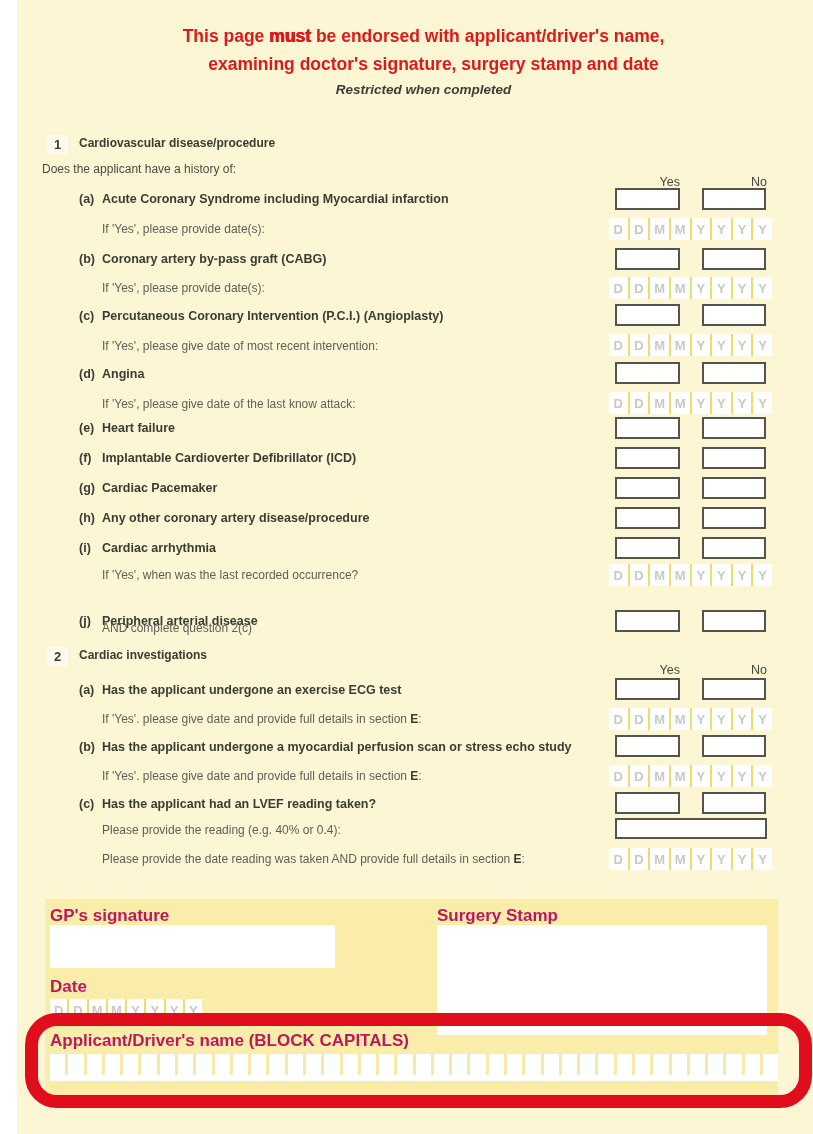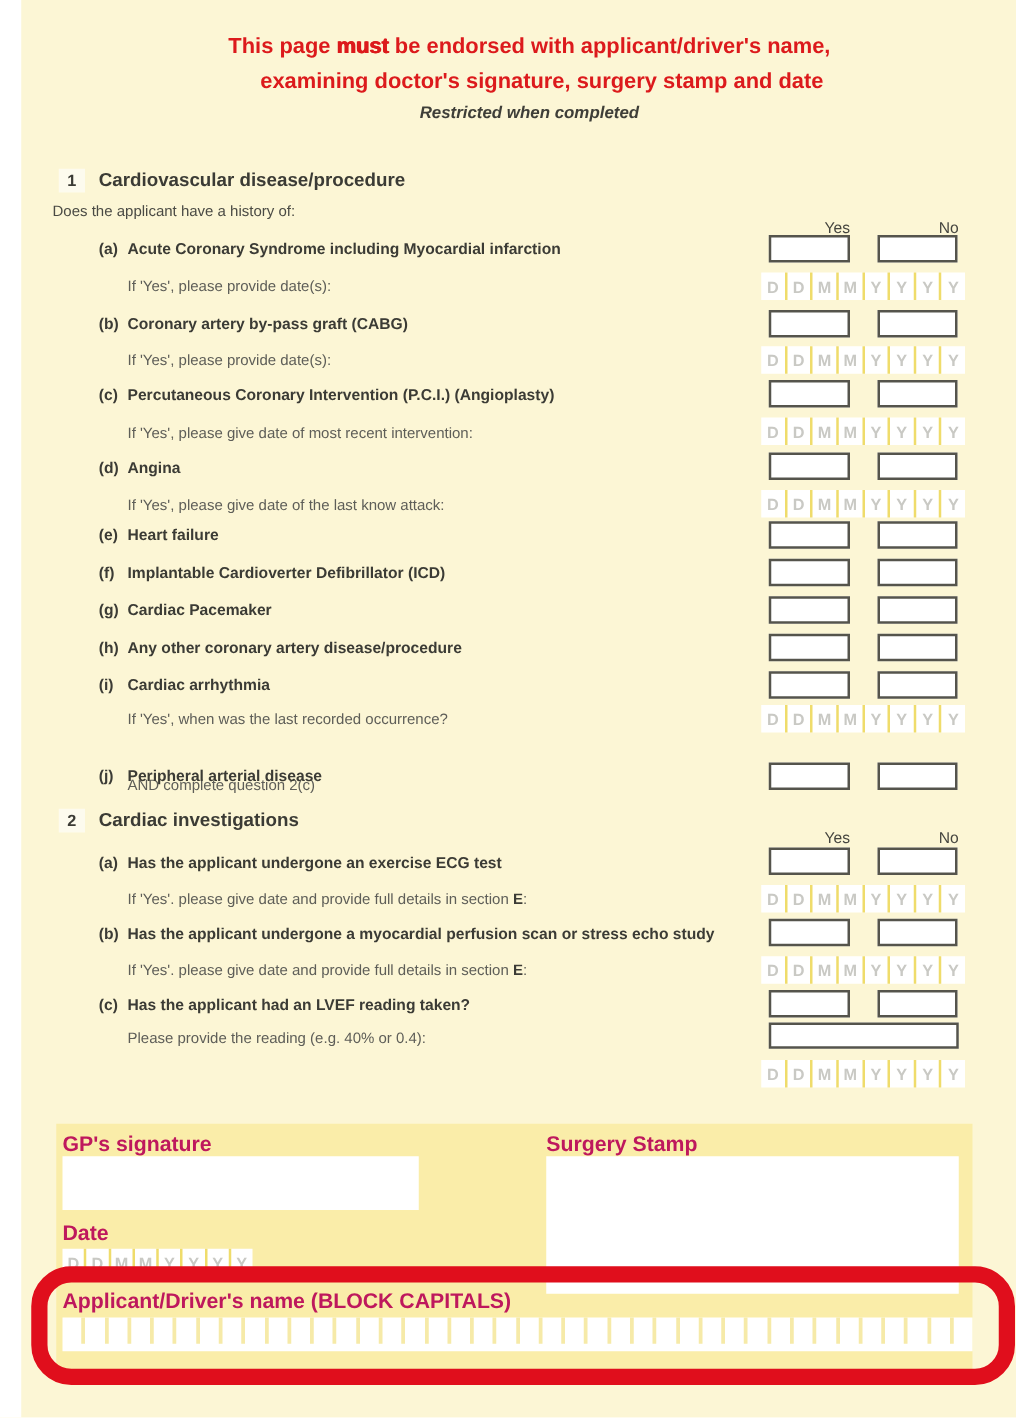--- a/index.html
+++ b/index.html
@@ -21,21 +21,21 @@
     position:absolute; left:0; width:813px; text-align:center;
     color:#3E3E38; font-weight:bold; font-style:italic; font-size:13.5px;
   }
 
   
   .sec-num {
     position:absolute; width:21px; height:19px; background:#FDFBEE;
     color:#3B3B35; font-weight:bold; font-size:13px;
     display:flex; align-items:center; justify-content:center;
   }
-  .sec-title { position:absolute; left:62px; color:#3B3B35; font-weight:bold; font-size:15px; }
+  .sec-title { position:absolute; left:62px; color:#3B3B35; font-weight:bold; font-size:12px; }
   .intro { position:absolute; left:25px; color:#4A4A44; font-size:12px; }
 
   
   .colhdr { position:absolute; width:65px; text-align:right; color:#45453F; font-size:12.5px; }
 
   
   .q-item { position:absolute; left:62px; display:flex; color:#3B3B35; font-weight:bold; font-size:12.5px; white-space:nowrap; }
   .q-letter { width:23px; flex:none; }
   .sub { position:absolute; left:85px; color:#5E5E58; font-size:12px; white-space:nowrap; }
   .sub b { color:#3B3B35; }
@@ -258,20 +258,21 @@
     </div>
 
   <div class="q-item" style="top:797px;">
       <span class="q-letter">(c)</span>
       <span>Has the applicant had an LVEF reading taken?</span>
     </div>
   <div class="chk" style="left:598px; top:792px;"></div>
   <div class="chk no" style="left:685px; top:792px;"></div>
   <div class="sub" style="top:823px;">Please provide the reading (e.g. 40% or 0.4):</div>
   <div class="white-box bordered" style="left:598px; top:818px; width:152px; height:21px;"></div>
+  <div class="sub" style="top:852px;"><span>Please provide the date reading was taken AND provide full details in section </span><b>E</b><span>:</span></div>
   <div class="datefield" style="top:848px;">
       <span class="dcell">D</span>
       <span class="dcell">D</span>
       <span class="dcell">M</span>
       <span class="dcell">M</span>
       <span class="dcell">Y</span>
       <span class="dcell">Y</span>
       <span class="dcell">Y</span>
       <span class="dcell">Y</span>
     </div>

